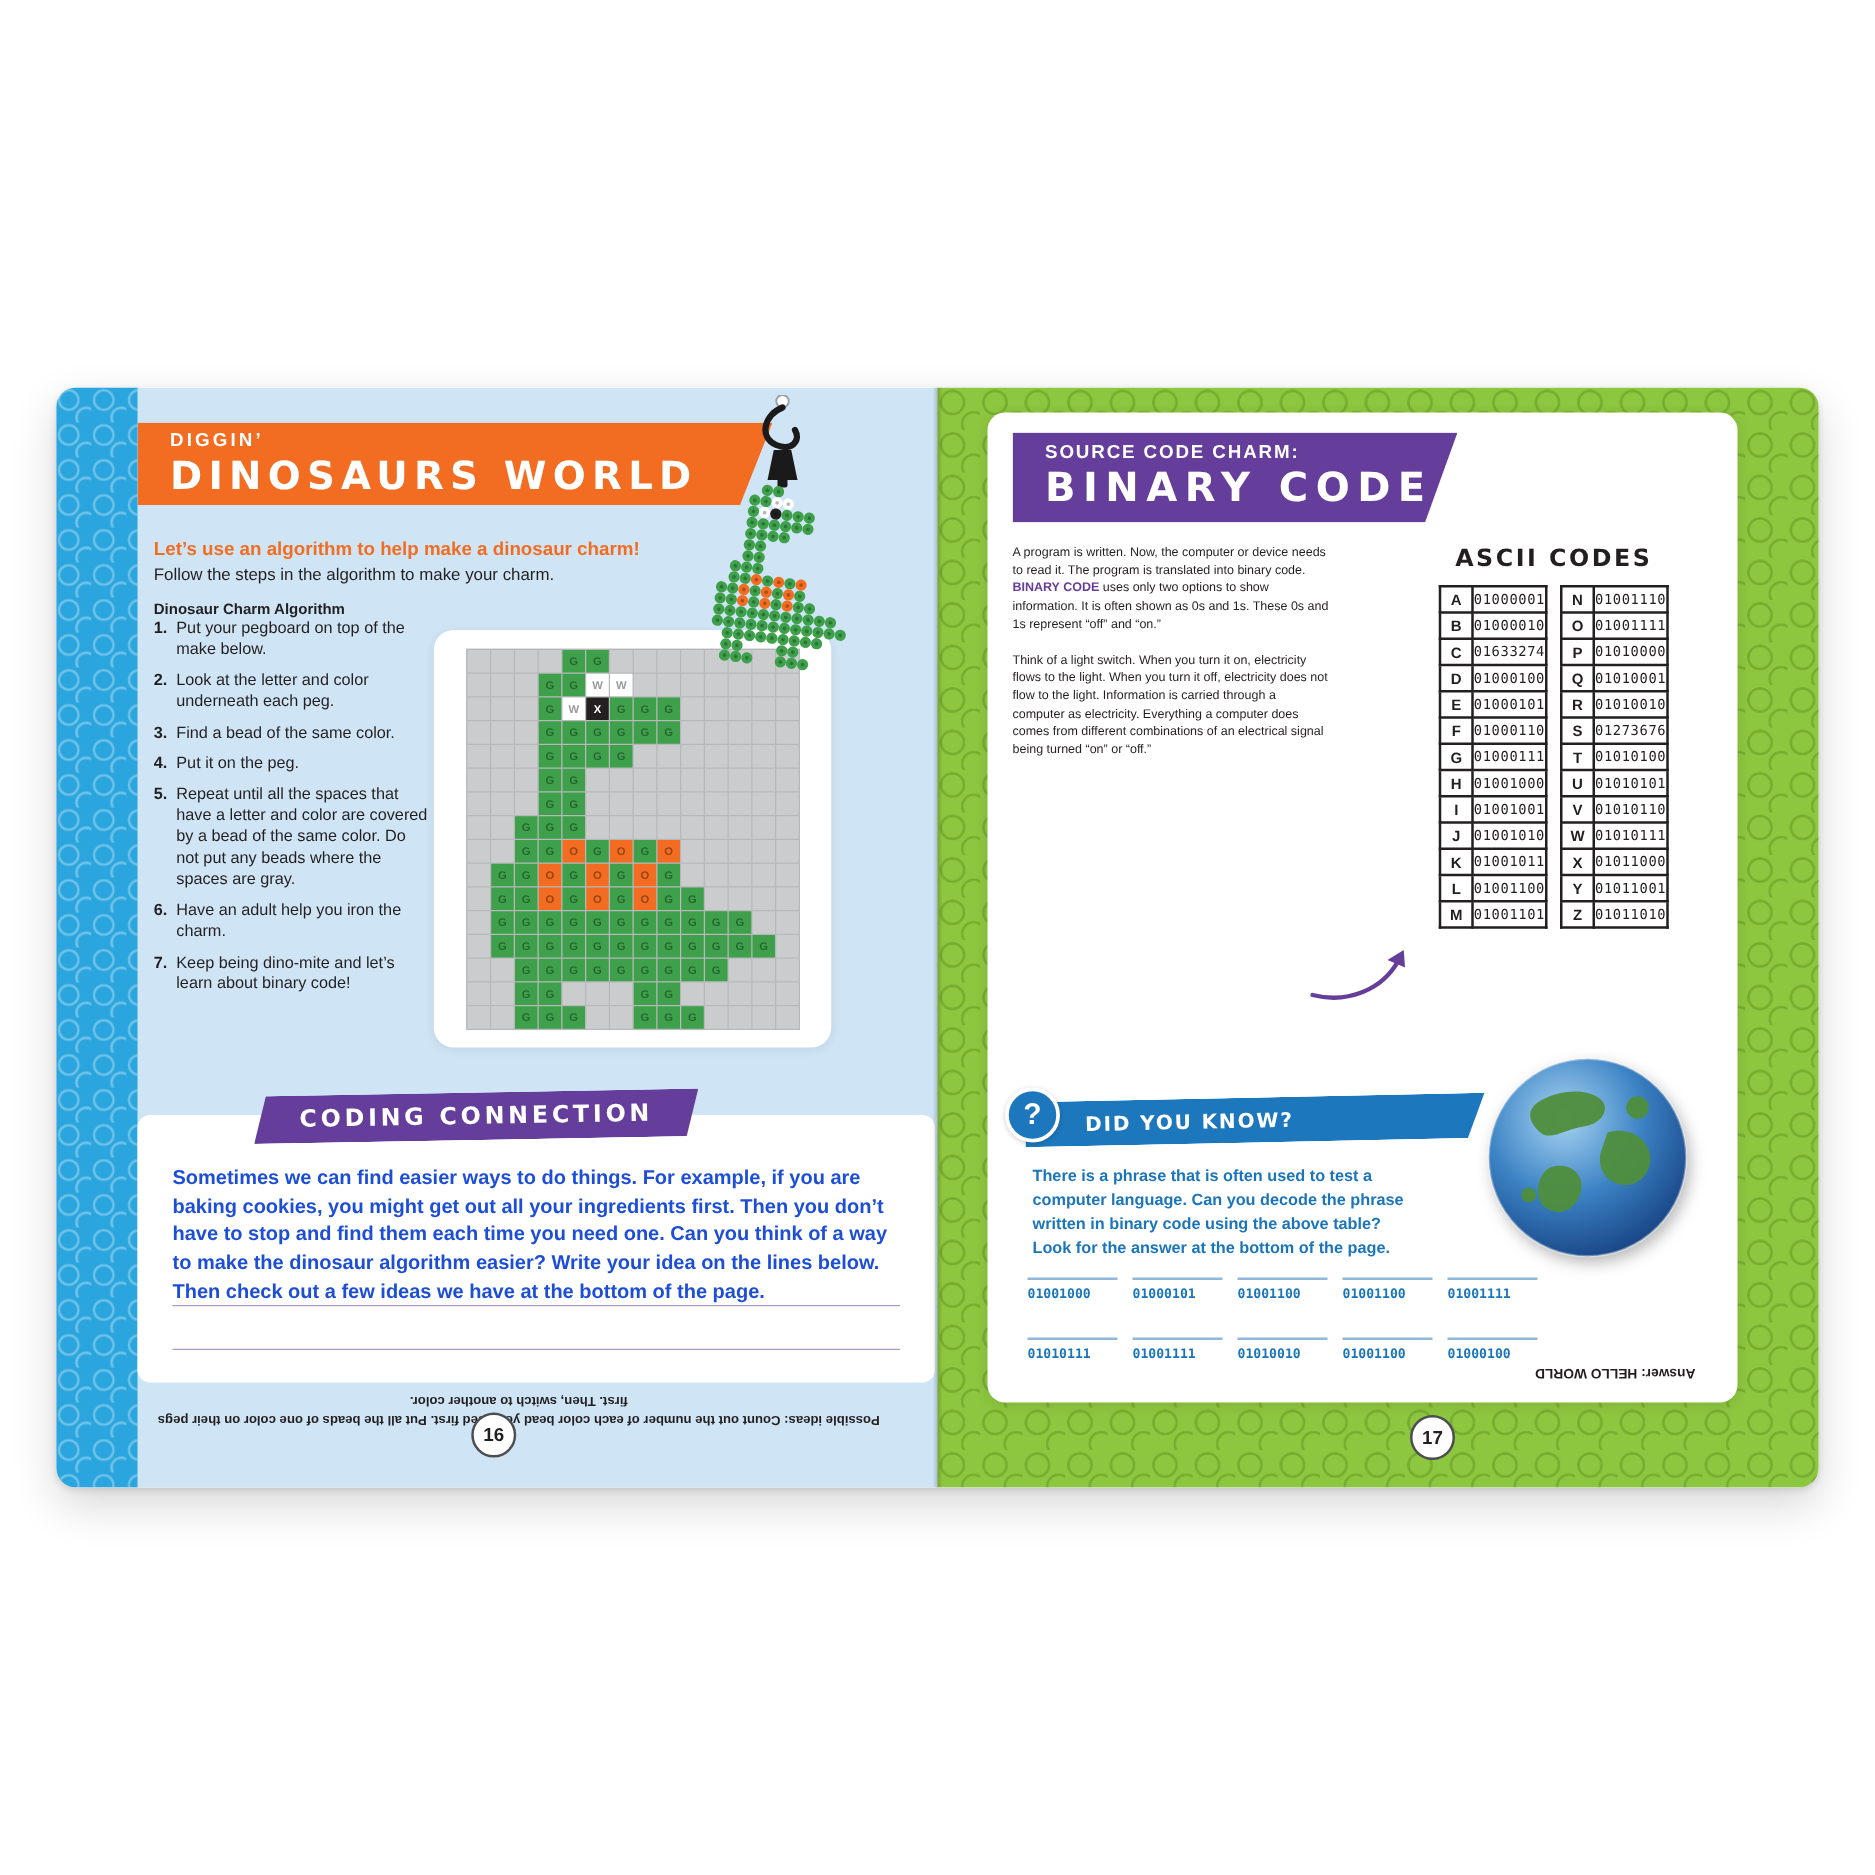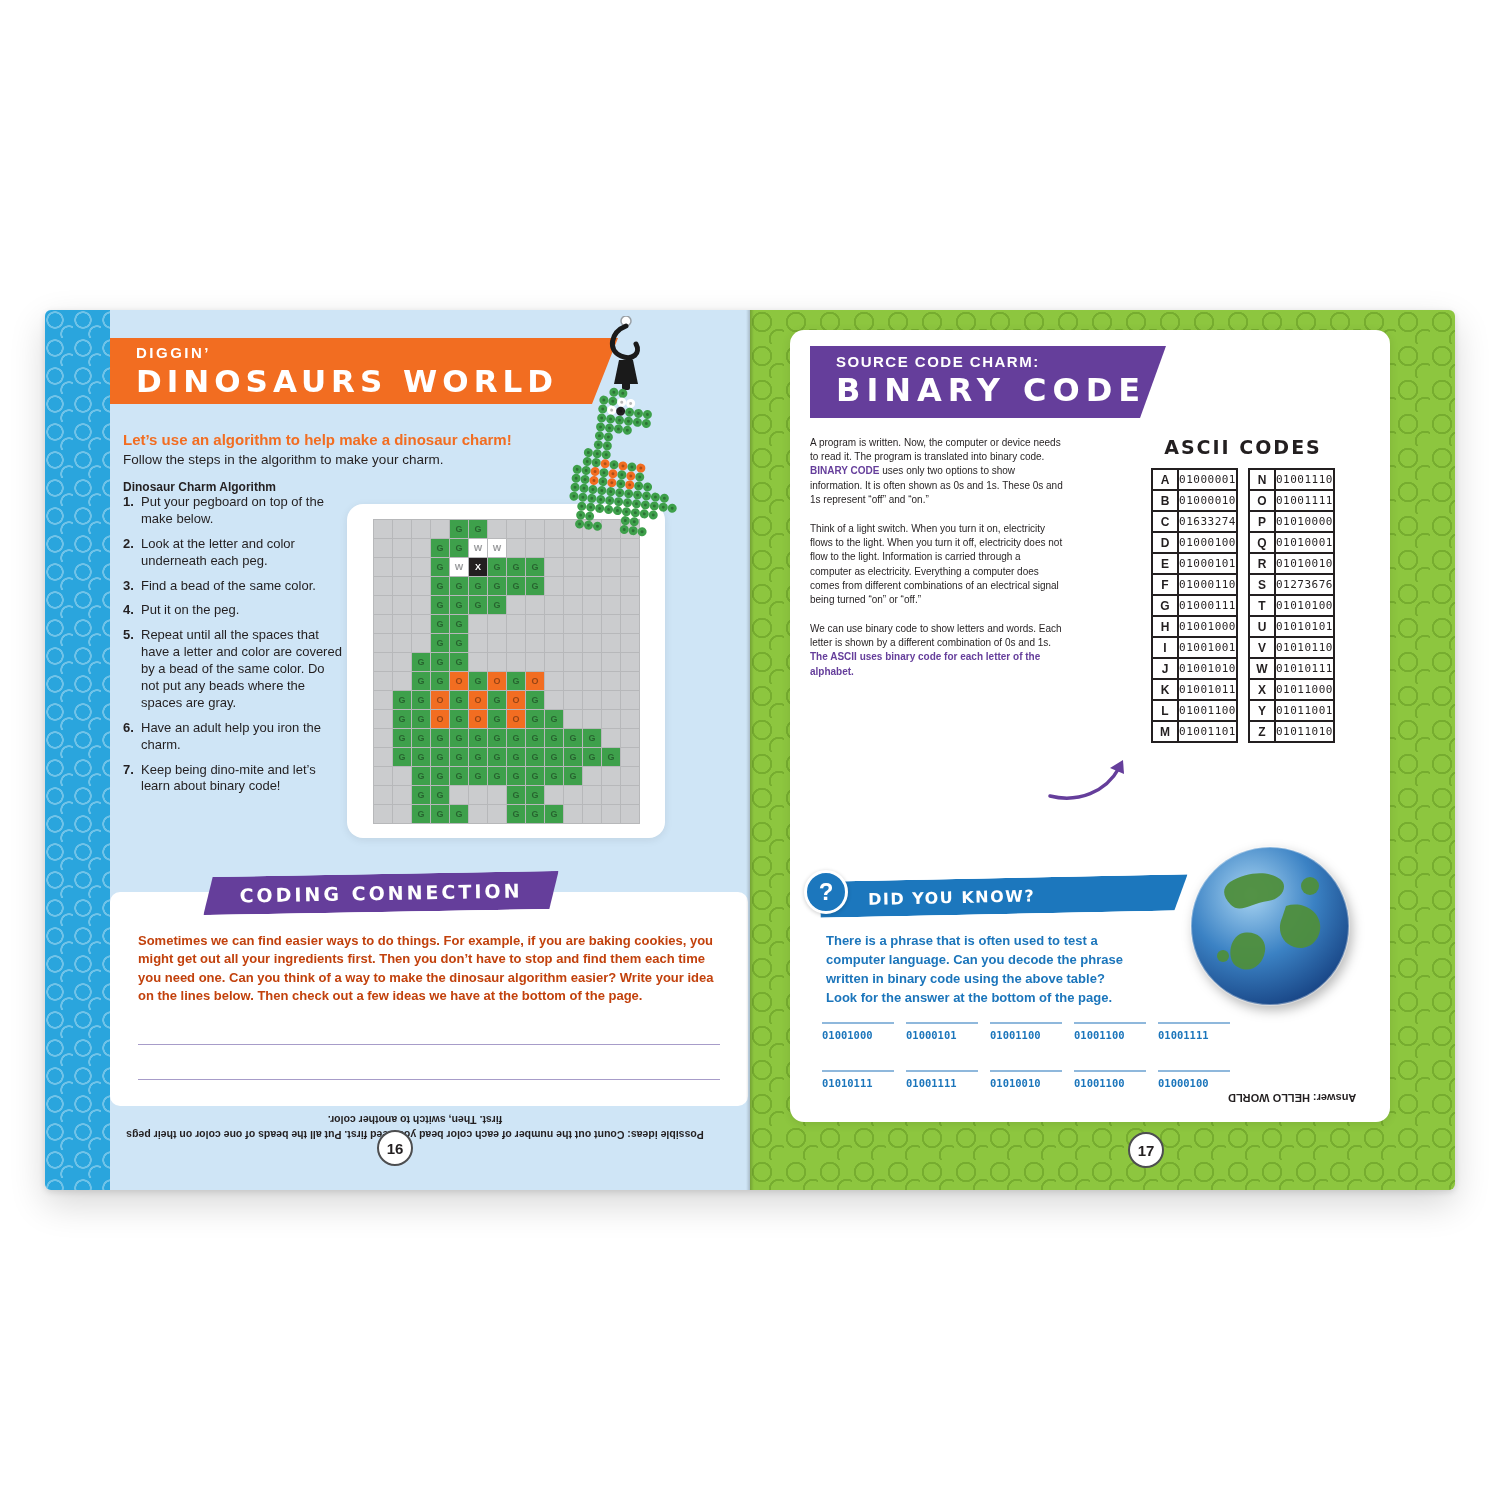--- a/index.html
+++ b/index.html
@@ -1,17 +1,17 @@
 <!DOCTYPE html>
 <html style="--orange-banner: #f26d21; --purple-banner: #653e9b; --blue-banner: #1c77bd; --page-blue: #cfe5f6; --border-blue: #2aa5dd; --page-green: #8dc63f; --text-blue: #1b75bb; --text-purple: #653e9b; --ink: #231f20;"><head>
 <meta charset="utf-8">
 <style>
   html,body{margin:0;padding:0;width:1500px;height:1500px;background:#ffffff;overflow:hidden;
             font-family:"Liberation Sans",sans-serif;-webkit-font-smoothing:antialiased;}
-  .spread{position:absolute;left:45px;top:310px;width:1410px;height:880px;border-radius:6px;overflow:hidden;
+  .spread{position:absolute;left:45px;top:310px;width:1410px;height:880px;border-radius:16px;overflow:hidden;
           box-shadow:0 14px 36px rgba(0,0,0,.16),0 2px 6px rgba(0,0,0,.12);}
   .spread::after{content:"";position:absolute;left:701px;top:0;width:8px;height:100%;
           background:linear-gradient(90deg,rgba(0,0,0,0),rgba(0,0,0,.18) 50%,rgba(0,0,0,0));pointer-events:none;z-index:9;}
   .page{position:absolute;top:0;height:880px;}
   .page.left{left:0;width:705px;background:var(--page-blue,#cfe5f6);}
   .blue-strip{position:absolute;left:0;top:0;width:65px;height:100%;
       background-color:var(--border-blue,#2aa5dd);
       background-image:
         radial-gradient(circle at 10px 10px, transparent 6.5px, rgba(255,255,255,.33) 7px 8.5px, transparent 9px),
         radial-gradient(circle at 24px 24px, transparent 6.5px, rgba(255,255,255,.33) 7px 8.5px, transparent 9px);
@@ -48,21 +48,21 @@
       gap:1px;background:#b7b8ba;border:1px solid #b7b8ba;width:max-content;}
   .cell{width:18px;height:18px;display:flex;align-items:center;justify-content:center;font-size:9px;font-weight:bold;
       background:#cbccce;color:rgba(0,0,0,.38);}
   .cell.c-W{color:#9a9b9d;}
   .cell.c-X{color:#ffffff;}
 
   .cc-banner{position:absolute;left:158px;top:564px;width:356px;height:38px;background:var(--purple-banner,#653e9b);
       transform:rotate(-1deg);display:flex;align-items:center;justify-content:center;color:#fff;font-size:19px;font-weight:bold;
       letter-spacing:3px;z-index:3;clip-path:polygon(10px 0,100% 0,calc(100% - 10px) 100%,0 100%);font-family:"DejaVu Sans",sans-serif;}
   .cc-box{position:absolute;left:65px;top:582px;width:638px;height:214px;background:#fff;border-radius:10px;z-index:2;}
-  .cc-body{position:absolute;left:28px;top:40px;width:582px;font-size:13px;line-height:1.42;font-weight:bold;color:#c2410c;margin:0;}
+  .cc-body{position:absolute;left:28px;top:40px;width:582px;font-size:16px;line-height:1.42;font-weight:bold;color:#1d4ed8;margin:0;}
   .write-line{position:absolute;left:28px;width:582px;border-bottom:1.5px solid #a79cc9;height:0;}
   .wl1{top:152px;} .wl2{top:187px;}
 
   .left-foot{position:absolute;left:70px;top:802px;width:600px;transform:rotate(180deg);font-size:10.5px;font-weight:bold;
       color:var(--ink,#231f20);text-align:center;line-height:1.45;}
 
   .page-circle{position:absolute;width:36px;height:36px;border-radius:50%;background:#fff;border:2px solid #4d4e50;
       display:flex;align-items:center;justify-content:center;font-size:15px;font-weight:bold;color:var(--ink,#231f20);
       box-sizing:border-box;z-index:6;}
   .p16{left:332px;top:820px;}
@@ -642,21 +642,20 @@
     <div class="white-card">
 
       <div class="rp-banner">
         <div class="rp-kicker">SOURCE CODE CHARM:</div>
         <div class="rp-title">BINARY CODE</div>
       </div>
 
       <div class="col-text">
         <p><span>A program is written. Now, the computer or device needs to read it. The program is translated into binary code. </span><span class="hl-purple">BINARY CODE</span><span> uses only two options to show information. It is often shown as 0s and 1s. These 0s and 1s represent “off” and “on.”</span></p>
         <p>Think of a light switch. When you turn it on, electricity flows to the light. When you turn it off, electricity does not flow to the light. Information is carried through a computer as electricity. Everything a computer does comes from different combinations of an electrical signal being turned “on” or “off.”</p>
-        <p><span>We can use binary code to show letters and words. Each letter is shown by a different combination of 0s and 1s. </span><span class="hl-purple">The ASCII uses binary code for each letter of the alphabet.</span></p>
       </div>
 
       <div class="ascii-wrap">
         <div class="ascii-title">ASCII CODES</div>
         <div class="ascii-tables">
           <table class="ascii">
               <tbody>
                 <tr>
                   <td class="letter">A</td>
                   <td class="code">01000001</td>

